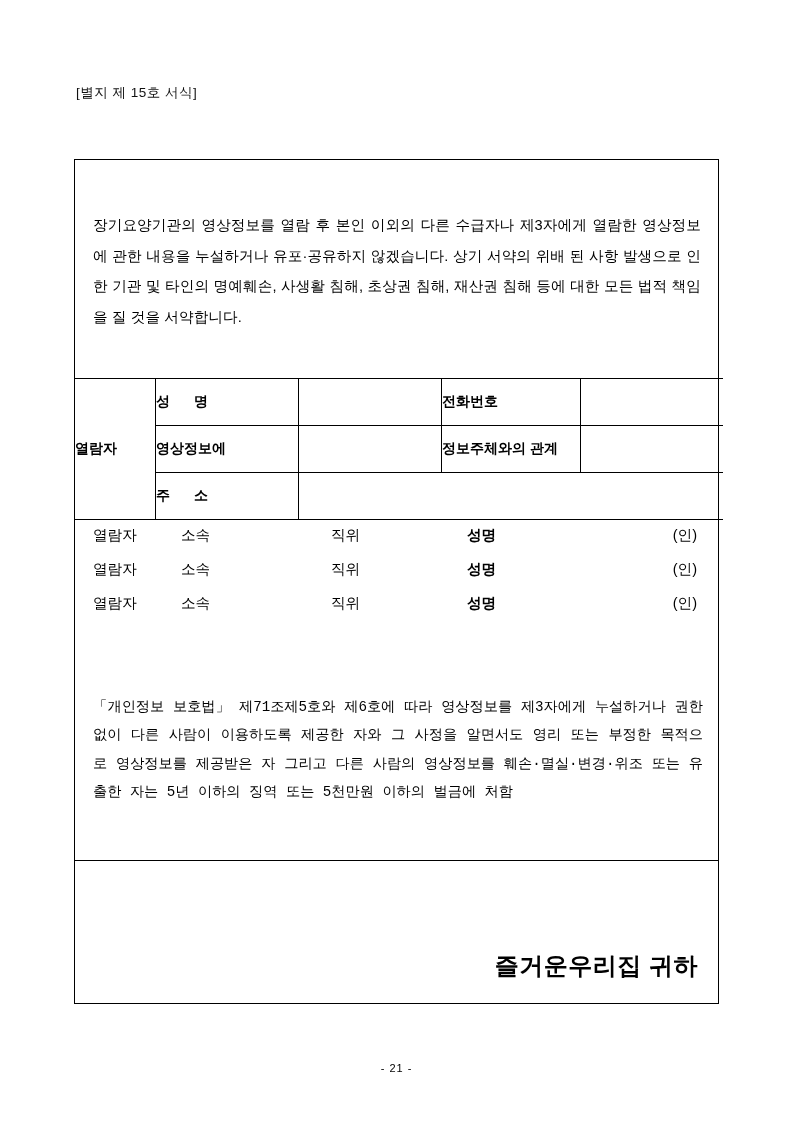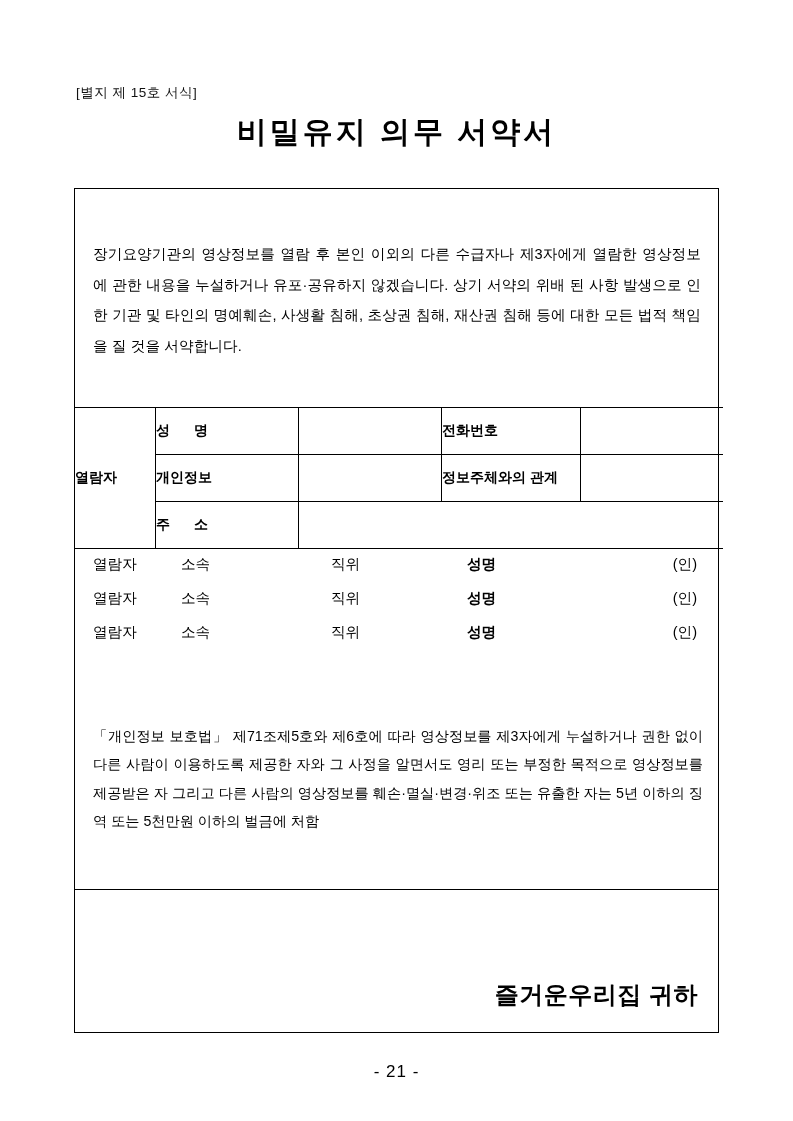--- a/index.html
+++ b/index.html
@@ -41,21 +41,20 @@
     letter-spacing: 3px;
   }
   .main-box {
     position: absolute;
     left: 74px;
     top: 159px;
     width: 645px;
     height: 845px;
     border: 1.6px solid #000;
     box-sizing: border-box;
-    margin-top: 29px;
   }
   
   .pledge {
     position: absolute;
     left: 18px;
     top: 50px;
     width: 608px;
     font-size: 14.6px;
     line-height: 2.1;
     text-align: justify;
@@ -121,20 +120,21 @@
   
   .law-note {
     position: absolute;
     left: 18px;
     top: 533px;
     width: 610px;
     font-size: 14.2px;
     line-height: 2.0;
     text-align: justify;
     text-justify: inter-ideograph;
+    font-family: Liberation Mono, monospace;
   }
   .divider {
     position: absolute;
     left: 0;
     top: 700px;
     width: 100%;
     border-top: 1.2px solid #000;
   }
   .date-line {
     position: absolute;
@@ -153,48 +153,47 @@
     font-size: 24px;
     font-weight: bold;
     letter-spacing: 0.5px;
   }
   .page-number {
     position: absolute;
     left: 0;
     right: 0;
     top: 1062px;
     text-align: center;
-    font-size: 17px;
+    font-size: 11px;
     letter-spacing: 1px;
   }
 </style>
 </head>
 <body>
 
 <div class="page">
 
   <div class="form-tag">[별지 제 15호 서식]</div>
 
-  <div class="doc-title">비밀유지 의무 서약서</div>
 
   <div class="main-box">
 
     <div class="pledge">장기요양기관의 영상정보를 열람 후 본인 이외의 다른 수급자나 제3자에게 열람한 영상정보에 관한 내용을 누설하거나 유포·공유하지 않겠습니다. 상기 서약의 위배 된 사항 발생으로 인한 기관 및 타인의 명예훼손, 사생활 침해, 초상권 침해, 재산권 침해 등에 대한 모든 법적 책임을 질 것을 서약합니다.</div>
 
     <table class="info-table">
       <tbody>
           <tr>
         <td class="label-viewer" rowspan="3">열람자</td>
         <td class="col-key spaced">성  명</td>
         <td class="col-val blank"></td>
         <td class="col-key2">전화번호</td>
         <td class="col-val blank"></td>
       </tr>
       <tr>
-        <td class="col-key">개인정보</td>
+        <td class="col-key">영상정보에</td>
         <td class="col-val blank"></td>
         <td class="col-key2">정보주체와의 관계</td>
         <td class="col-val blank"></td>
       </tr>
       <tr>
         <td class="col-key spaced">주  소</td>
         <td class="blank" colspan="3"></td>
       </tr>
     </tbody>
       </table>

